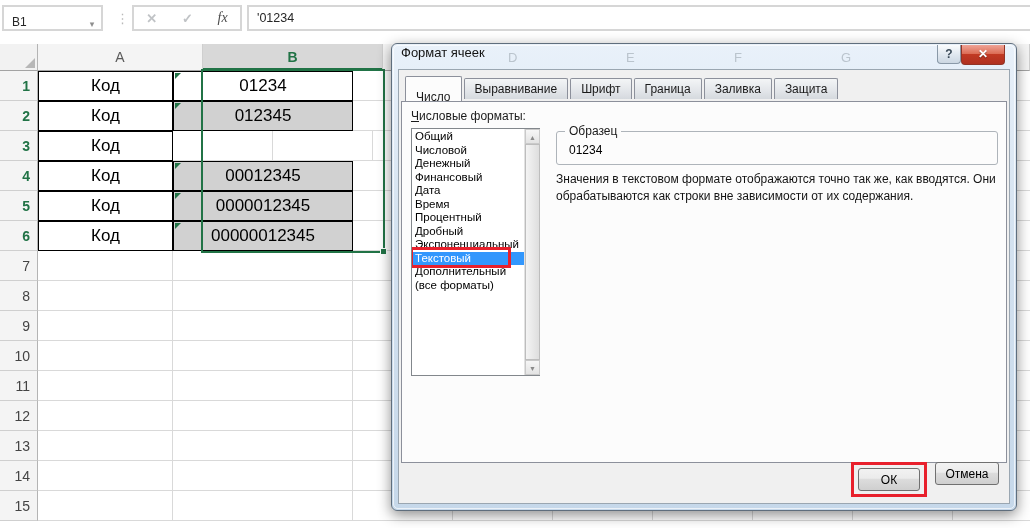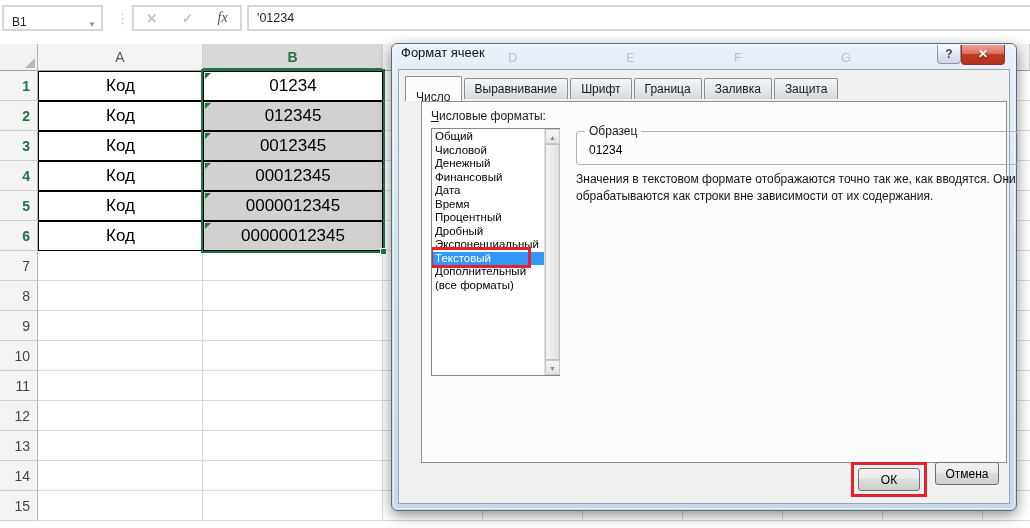--- a/index.html
+++ b/index.html
@@ -35,21 +35,21 @@
                 box-shadow: inset 0 -2px 0 #217346; }
   .chead.hfill { flex:1; background:#f4f4f4; }
 
   .grid-rows { position:absolute; left:0; top:36px; width:1030px; }
   .grid-row { display:flex; height:30px; }
   .row-num { width:38px; background:#f4f4f4; border-right:1px solid #b4b4b4; border-bottom:1px solid #cfcfcf;
              font-size:14px; color:#444; display:flex; align-items:center; justify-content:flex-end; padding-right:7px; }
   .row-num.sel { color:#217346; font-weight:bold; }
   .cell { position:relative; display:flex; align-items:center; justify-content:center;
           font-size:17px; color:#000; border-right:1px solid #d9d9d9; border-bottom:1px solid #d9d9d9; background:#fff; }
-  .cell.colA { width:165px; }
+  .cell.colA { width:135px; }
   .cell.colB { width:180px; }
   .cell.table { border:1px solid #000; }
   .cell.shaded { background:#d1d1d1; }
   .filler { flex:1; border-bottom:1px solid #d9d9d9;
             background:repeating-linear-gradient(to right, transparent 0 99px, #d9d9d9 99px 100px); }
   .err-tri { position:absolute; left:1px; top:1px; width:0; height:0;
              border-top:6px solid #217346; border-right:6px solid transparent; }
   .sel-overlay { position:absolute; left:201px; top:34px; width:184px; height:184px;
                  border:2px solid #217346; pointer-events:none; z-index:3; }
   .fill-handle { position:absolute; right:-4px; bottom:-4px; width:7px; height:7px;
@@ -75,21 +75,21 @@
                text-shadow:0 1px 1px rgba(0,0,0,.4); z-index:4; }
   .dlg-content { position:absolute; left:6px; right:6px; top:25px; bottom:6px;
                  background:#f0f0f0; border:1px solid #9aa6b1; }
 
   .tabs { position:absolute; left:6px; top:6px; display:flex; z-index:3; }
   .tab { margin-right:2px; padding:4px 10px; font-size:12px; color:#1a1a1a; position:relative; top:2px;
          border:1px solid #8c909b; border-bottom:none; border-radius:2px 2px 0 0;
          background:linear-gradient(#f3f5f6,#e2e5e9 60%,#d5d9de); height:21px; line-height:13px; }
   .tab.active { top:0; height:25px; padding-top:14px; background:#fcfcfc; margin-bottom:-2px; z-index:4; }
   .tab-page { position:absolute; left:2px; right:2px; top:31px; bottom:40px;
-              background:#fcfcfc; border:1px solid #8c909b;margin-left:20px; }
+              background:#fcfcfc; border:1px solid #8c909b; }
 
   .nf-label { position:absolute; left:9px; top:7px; font-size:12px; color:#1a1a1a; }
   .listbox { position:absolute; left:9px; top:26px; width:129px; height:248px;
              background:#fff; border:1px solid #82878c; display:flex; }
   .lb-items { flex:1; padding-top:1px; overflow:hidden; position:relative; }
   .lb-item { height:13.5px; line-height:13.5px; font-size:11.5px; padding-left:3px;
              white-space:nowrap; color:#000; }
   .lb-item.selected { background:#3297fd; color:#fff; }
   .lb-redbox { position:absolute; left:-2px; right:13px; top:118px; height:21px;
                border:3px solid #e8202c; pointer-events:none; z-index:5; }
@@ -158,24 +158,20 @@
           <div class="cell colA table">Код</div>
           <div class="cell colB table shaded">
             <span class="err-tri"></span>
             <span>012345</span>
           </div>
           <div class="filler"></div>
         </div>
         <div class="grid-row">
           <div class="row-num sel">3</div>
           <div class="cell colA table">Код</div>
-          <div class="cell colB table shaded">
-            <span class="err-tri"></span>
-            <span>0012345</span>
-          </div>
           <div class="filler"></div>
         </div>
         <div class="grid-row">
           <div class="row-num sel">4</div>
           <div class="cell colA table">Код</div>
           <div class="cell colB table shaded">
             <span class="err-tri"></span>
             <span>00012345</span>
           </div>
           <div class="filler"></div>

